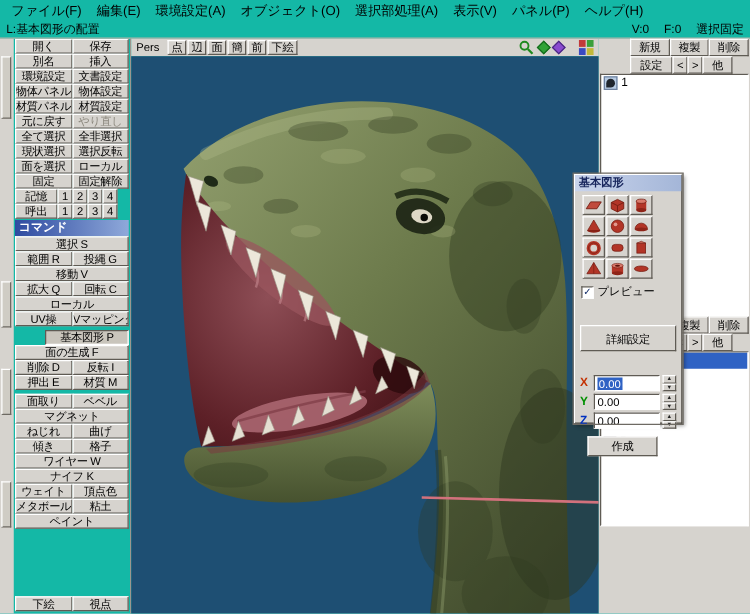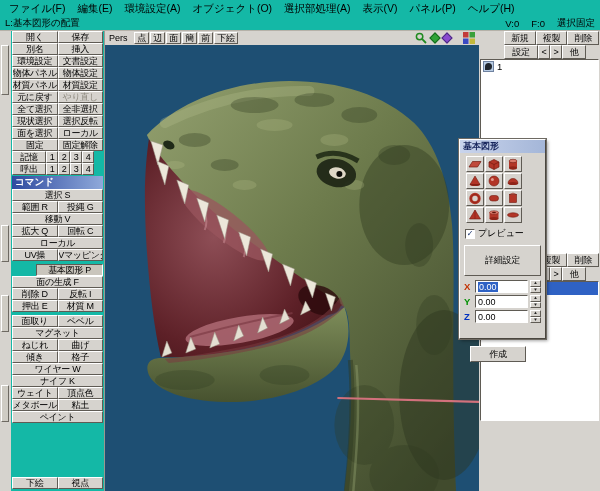--- a/index.html
+++ b/index.html
@@ -58,31 +58,31 @@
 .swatch{flex:none;width:10px;height:10px;background:#4a4f57;border:1px solid #2e3238;}
 
 
 .dlg{position:absolute;left:459px;top:139px;width:87px;height:200px;background:#d6d3ce;border:1px solid;border-color:#fff #4a463f #4a463f #fff;outline:1px solid #6e6a63;box-shadow:2px 2px 3px rgba(0,0,0,.35);z-index:50;display:flex;flex-direction:column;}
 .dtitle{flex:none;height:13px;background:linear-gradient(90deg,#c9d4ec,#a4b6d8);font-size:9px;font-weight:bold;color:#17255c;display:flex;align-items:center;padding-left:3px;}
 .dbody{flex:1;padding:2px 4px 3px 4px;display:flex;flex-direction:column;}
 .pgrid{display:grid;grid-template-columns:repeat(3,18px);grid-auto-rows:16px;gap:1px;margin:1px 0 2px 2px;}
 .pbtn{background:#d6d3ce;border:1px solid;border-color:#fff #5f5b54 #5f5b54 #fff;display:flex;align-items:center;justify-content:center;}
 .chkrow{display:flex;align-items:center;gap:3px;height:13px;margin:2px 0 2px 1px;font-size:9px;}
 .chk{flex:none;width:10px;height:10px;background:#fff;border:1px solid;border-color:#5f5b54 #fff #fff #5f5b54;font-size:8px;line-height:8px;color:#102a66;display:flex;align-items:center;justify-content:center;}
-.wide{flex:none;height:31px;margin:3px 0;font-family:Liberation Mono, monospace;}
+.wide{flex:none;height:21px;margin:18px 0;}
 .axis{display:flex;align-items:center;height:15px;gap:2px;}
 .axis .lbl{flex:none;width:9px;font-weight:bold;font-size:9.5px;}
 .axis .lbl.x{color:#c33000;}
 .axis .lbl.y{color:#009000;}
 .axis .lbl.z{color:#0030c0;}
 .field{flex:1;height:13px;background:#fff;border:1px solid;border-color:#5f5b54 #fff #fff #5f5b54;font-size:9px;display:flex;align-items:center;padding-left:2px;overflow:hidden;}
 .selmark{background:#2f62c4;color:#fff;padding:0 1px;}
 .spin{flex:none;width:11px;height:13px;display:flex;flex-direction:column;}
 .spin b{flex:1;background:#d6d3ce;border:1px solid;border-color:#fff #5f5b54 #5f5b54 #fff;font-size:4.5px;line-height:4px;display:flex;align-items:center;justify-content:center;color:#222;font-weight:normal;}
-.create{flex:none;width:56px;height:16px;margin:22px 0 0 6px;}
+.create{flex:none;width:56px;height:16px;margin:5px 0 0 6px;}
 </style>
 </head>
 <body>
 
 <div class="app">
 
   <div class="menubar">
     <span class="mi">ファイル(F)</span>
     <span class="mi">編集(E)</span>
     <span class="mi">環境設定(A)</span>

